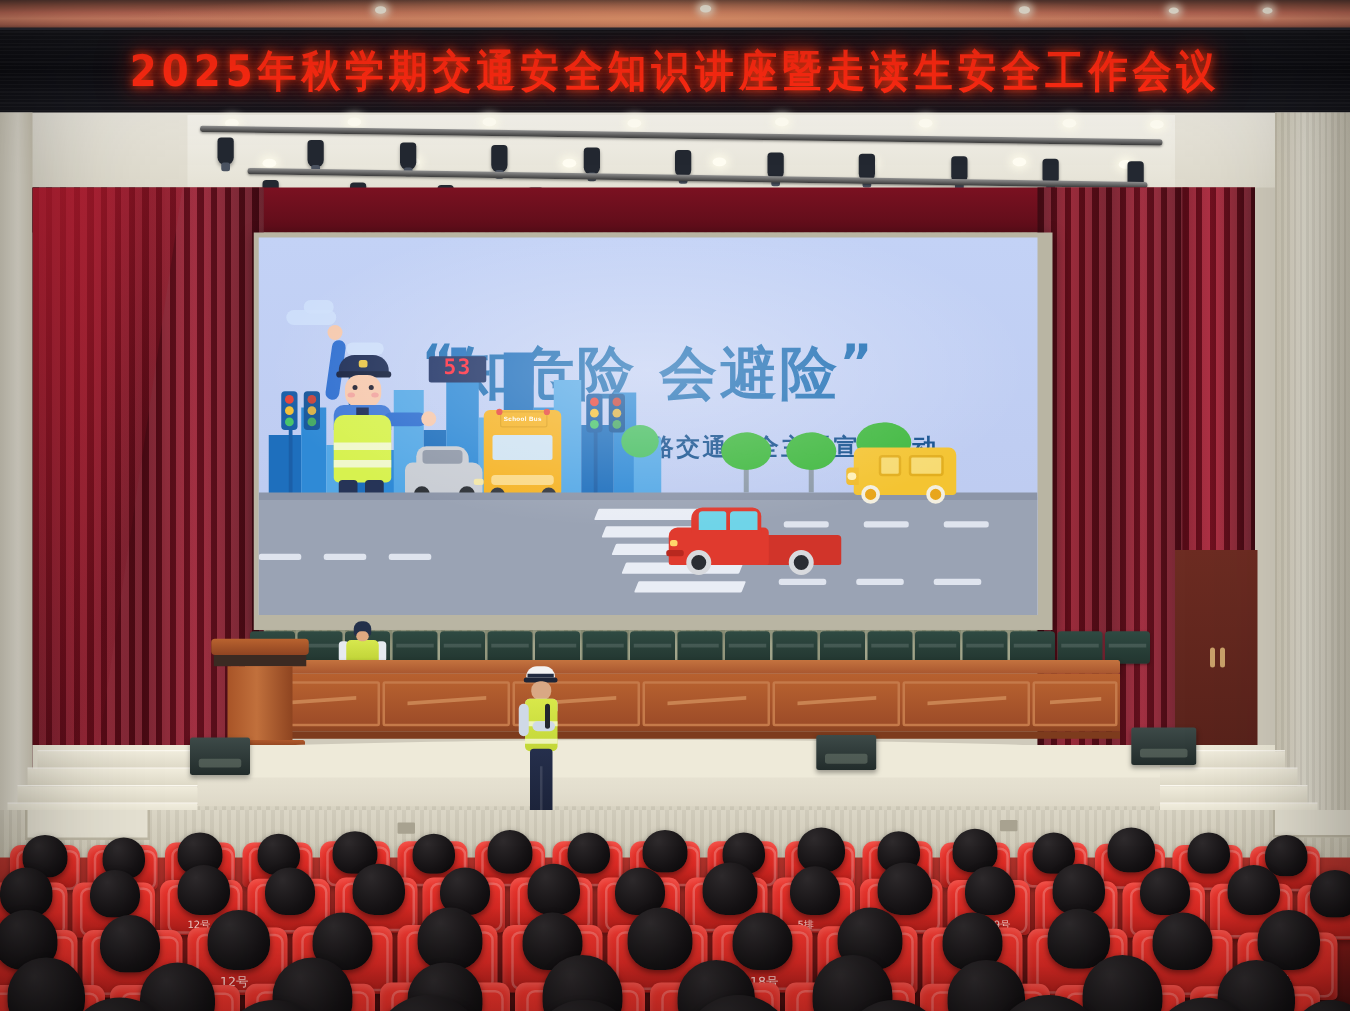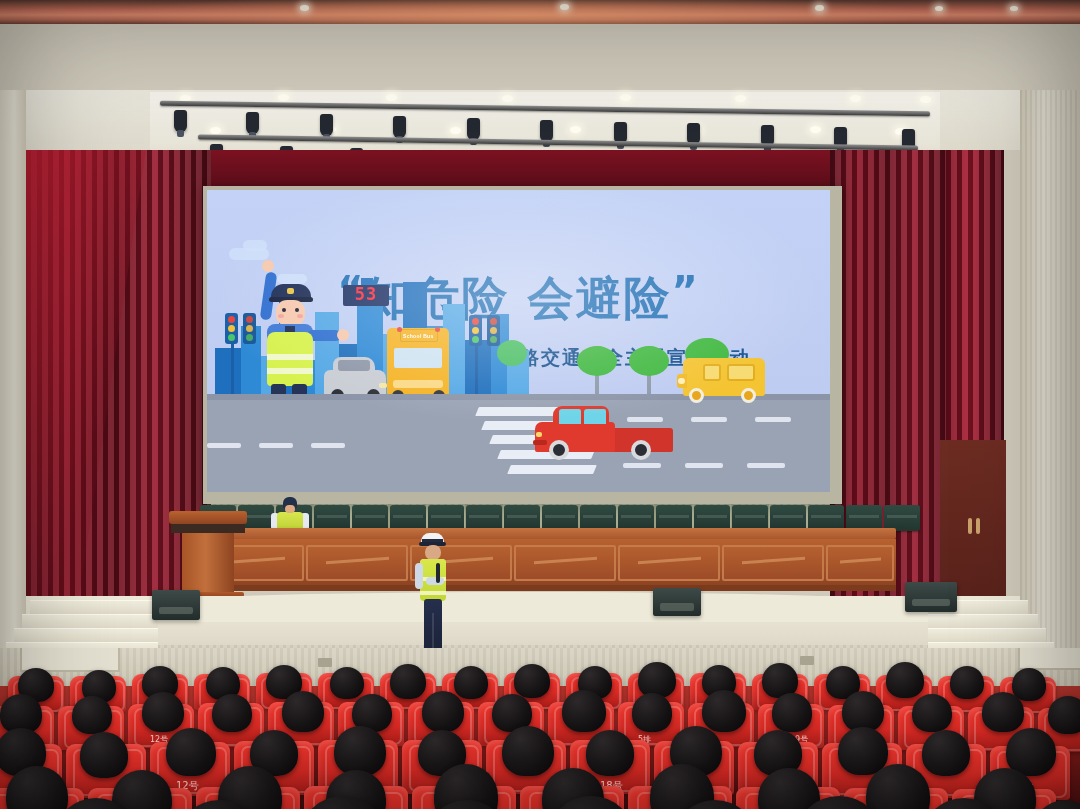--- a/index.html
+++ b/index.html
@@ -271,20 +271,23 @@
 <div id="stage-photo">
 
   <div class="ceiling"></div>
   <div class="ceiling-glow"></div>
   <div class="ceil-spot" style="left:300px;top:5px;width:9px;height:6px;"></div>
   <div class="ceil-spot" style="left:560px;top:4px;width:9px;height:6px;"></div>
   <div class="ceil-spot" style="left:815px;top:5px;width:9px;height:6px;"></div>
   <div class="ceil-spot" style="left:935px;top:6px;width:8px;height:5px;"></div>
   <div class="ceil-spot" style="left:1010px;top:6px;width:8px;height:5px;"></div>
 
+  <div class="led-banner">
+    <div class="led-text">2025年秋学期交通安全知识讲座暨走读生安全工作会议</div>
+  </div>
 
   <div class="wall-upper"></div>
   <div class="wall-left"></div>
   <div class="wall-right"></div>
 
   <div class="truss-box">
 
     <div class="ceil-dot" style="left:30px;top:3px;"></div>
     <div class="ceil-dot" style="left:128px;top:2px;"></div>
     <div class="ceil-dot" style="left:236px;top:2px;"></div>

